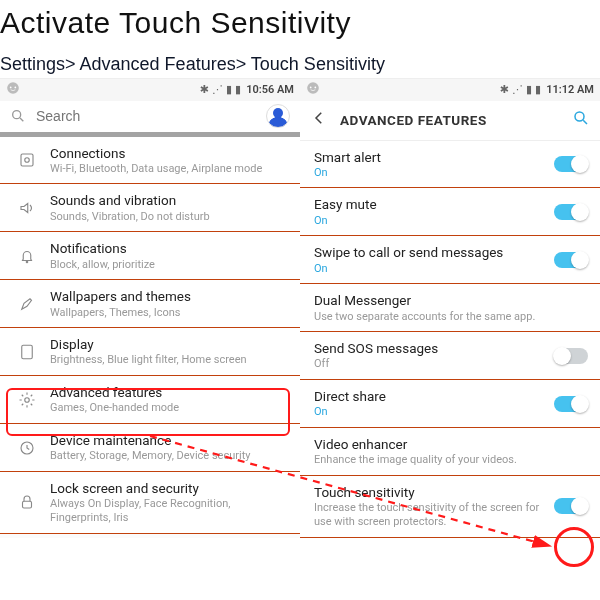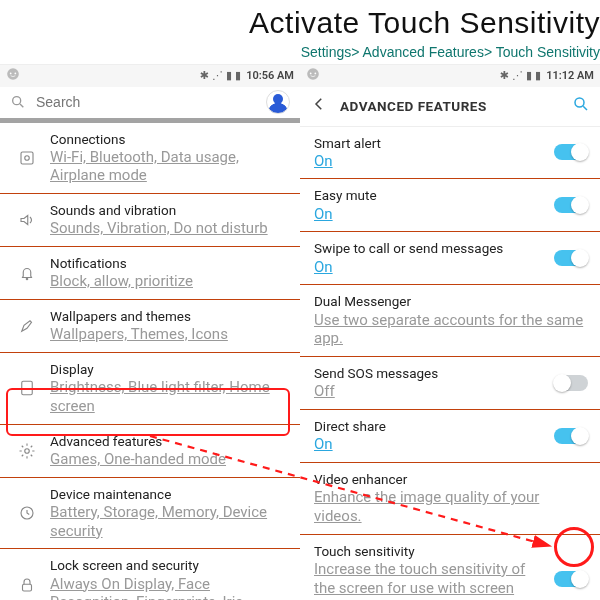--- a/index.html
+++ b/index.html
@@ -1,20 +1,20 @@
 <!DOCTYPE html>
 <html><head>
 <meta charset="utf-8">
 <style>
   * { box-sizing: border-box; margin: 0; padding: 0; }
   body { font-family: -apple-system, "Segoe UI", Roboto, Arial, sans-serif; background: #fff; width: 600px; height: 600px; overflow: hidden; position: relative; }
 
-  .header { text-align: right; padding: 6px 0 2px; }
+  .header { text-align: left; padding: 6px 0 2px; }
   .header h1 { font-family: "Century Gothic", Futura, Arial, sans-serif; font-weight: 400; font-size: 30px; letter-spacing: 0.5px; color: #111; }
-  .header .crumb { font-family: "Century Gothic", Futura, Arial, sans-serif; color: #0f766e; font-size: 14px; line-height: 1.25; margin-top: 4px; font-weight: 400; }
+  .header .crumb { font-family: "Century Gothic", Futura, Arial, sans-serif; color: #0f172a; font-size: 18px; line-height: 1.25; margin-top: 13px; font-weight: 400; }
 
   .phones { display: flex; flex-direction: row; }
   .phone { width: 300px; background: #fbfbfb; border-top: 1px solid #eee; }
 
   .statusbar { height: 22px; display: flex; align-items: center; justify-content: space-between; padding: 0 6px; font-size: 12px; color: #555; background: #f6f6f6; }
   .sb-left svg { width: 14px; height: 14px; }
   .sb-right { display: flex; align-items: center; gap: 3px; font-size: 11px; color: #666; }
   .sb-right span.time { font-weight: 600; color: #444; margin-left: 2px; }
 
   .searchbar { height: 36px; display: flex; align-items: center; background: #fff; padding: 0 10px; border-bottom: 5px solid #a3a3a3; gap: 10px; }
@@ -27,21 +27,21 @@
   .appbar .back svg { width: 18px; height: 18px; stroke: #444; }
   .appbar .title { font-size: 13.5px; font-weight: 700; letter-spacing: 0.5px; color: #333; flex: 1; }
   .appbar .search svg { width: 18px; height: 18px; stroke: #2aa7df; }
 
   .list { display: flex; flex-direction: column; }
   .row { display: flex; align-items: center; padding: 8px 12px 8px 14px; min-height: 46px; border-bottom: 1px solid #c2410c; background: #fff; }
   .row .iconcol { width: 26px; display: flex; align-items: center; justify-content: center; margin-right: 10px; }
   .row .iconcol svg { width: 18px; height: 18px; stroke: #888; fill: none; stroke-width: 1.5; }
   .row .txt { flex: 1; min-width: 0; }
   .row .txt .t { font-size: 13.5px; color: #222; line-height: 1.2; }
-  .row .txt .s { font-size: 15px; color: #999; line-height: 1.25; margin-top: 1px; overflow: hidden; text-overflow: ellipsis; text-decoration: underline; }
+  .row .txt .s { font-size: 11px; color: #999; line-height: 1.25; margin-top: 1px; overflow: hidden; text-overflow: ellipsis; }
   .row .txt .s.on { color: #2aa7df; }
   .row .tgl { width: 38px; display:flex; align-items:center; justify-content:flex-end; }
 
   .toggle { width: 34px; height: 16px; border-radius: 10px; background: #cfd3d6; position: relative; }
   .toggle::after { content: ""; position: absolute; width: 18px; height: 18px; border-radius: 50%; background: #fff; top: -1px; left: -1px; box-shadow: 0 1px 2px rgba(0,0,0,0.3); }
   .toggle.on { background: #46c2ef; }
   .toggle.on::after { left: auto; right: -1px; }
 
   .highlight-box { position: absolute; border: 2.5px solid #ff1a1a; border-radius: 6px; pointer-events: none; }
   .highlight-circle { position: absolute; border: 3px solid #ff1a1a; border-radius: 50%; pointer-events: none; }

